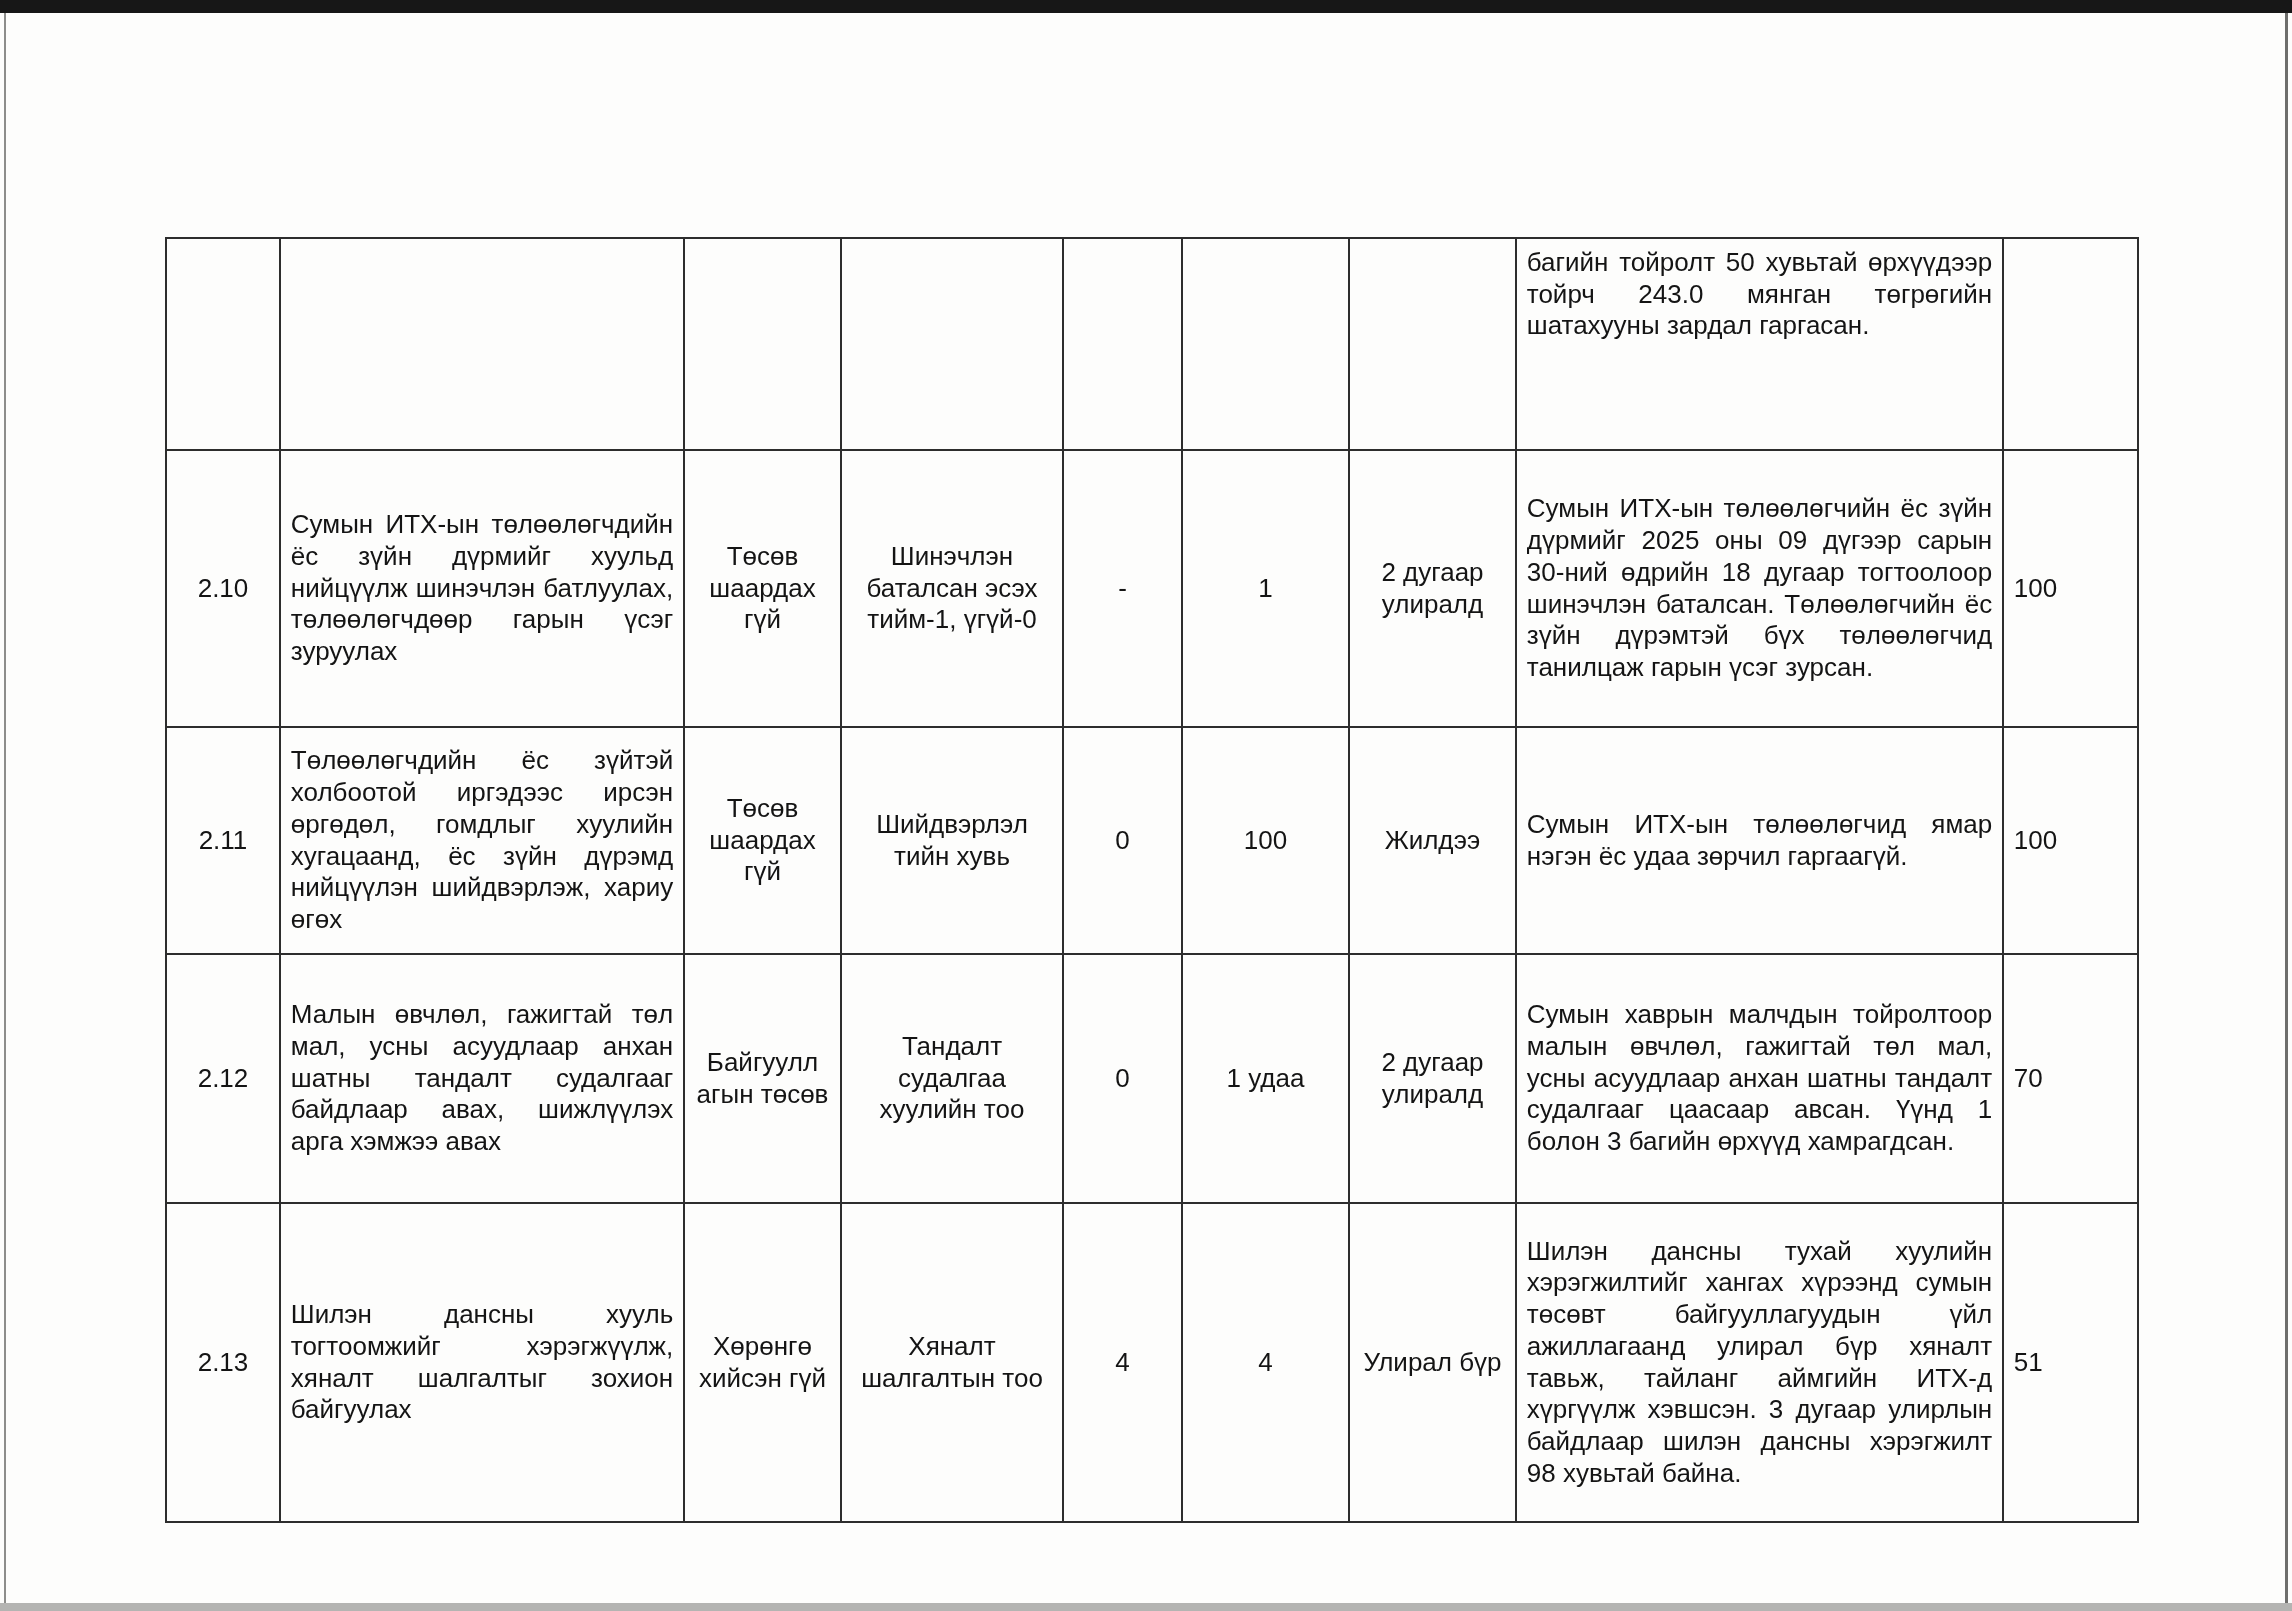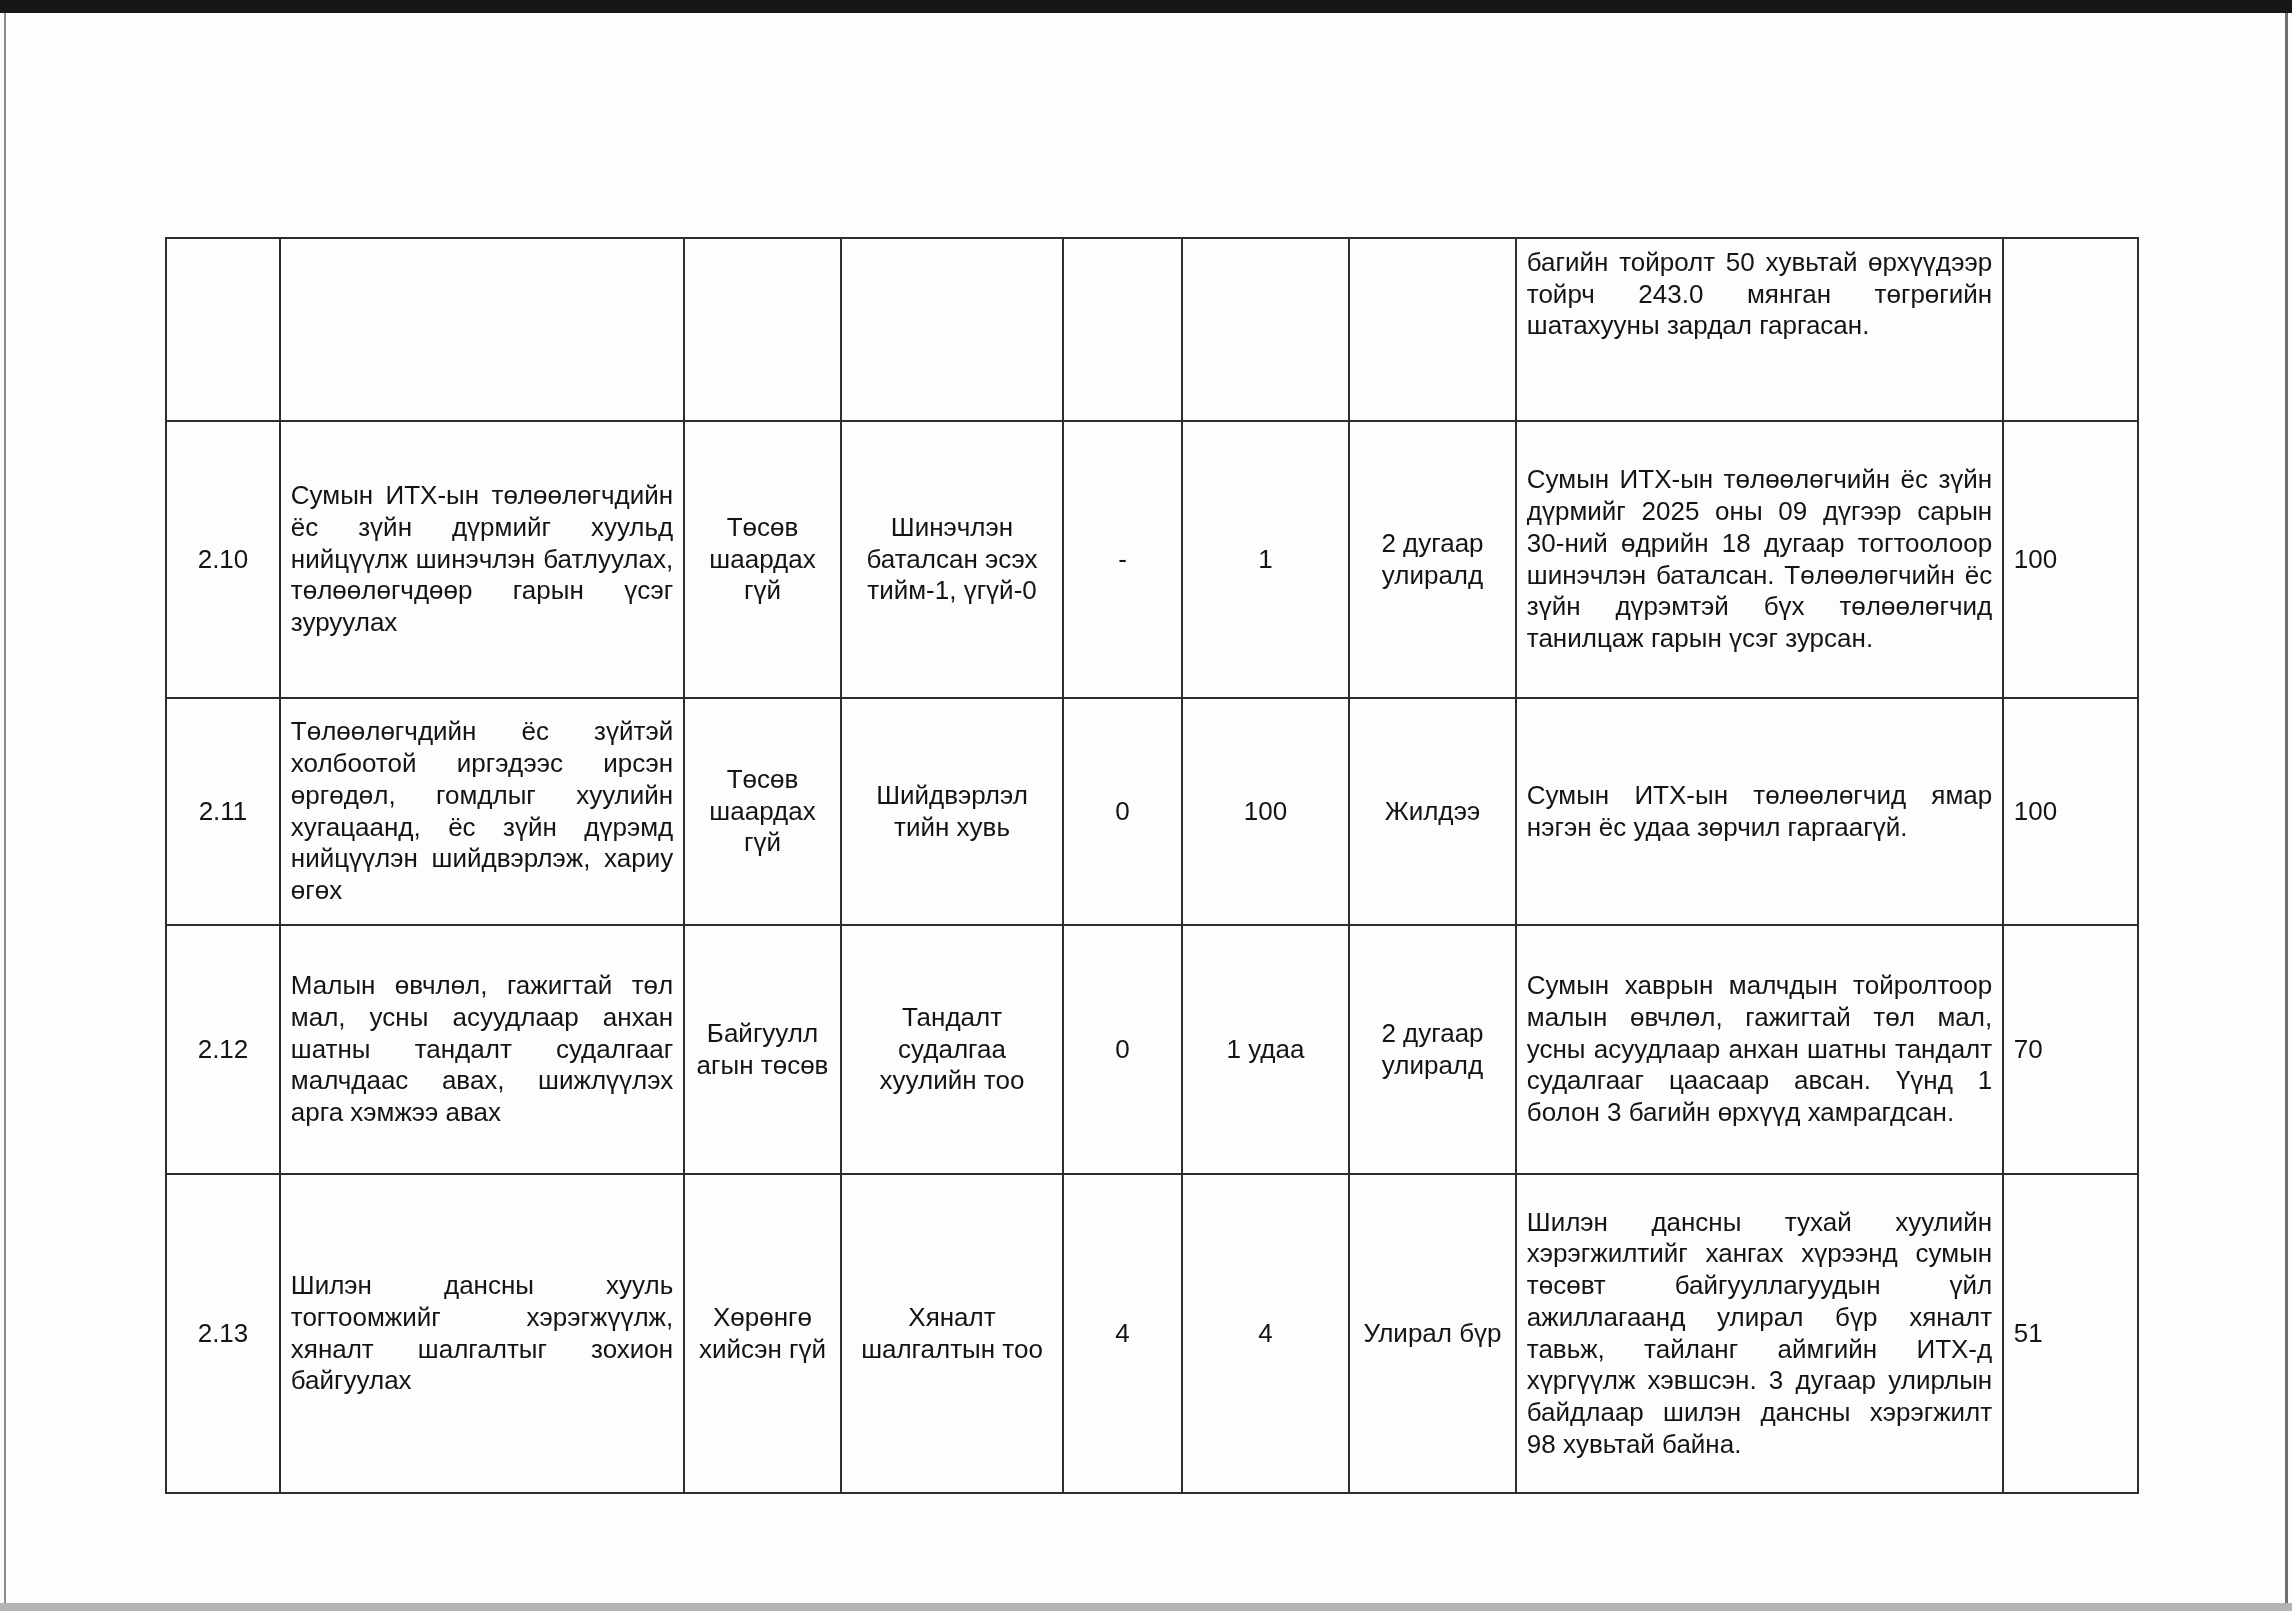--- a/index.html
+++ b/index.html
@@ -29,21 +29,21 @@
   }
   table.report td {
     border:2px solid #2d2d2d;
     font-size:26px;
     line-height:1.22;
     padding:5.9px 9.8px;
     vertical-align:middle;
     color:#141414;
     overflow:hidden;
   }
-  tr.r0 { height:183px;margin-top:36px; }
+  tr.r0 { height:212px;margin-top:36px; }
   tr.r1 { height:277px; }
   tr.r2 { height:227px; }
   tr.r3 { height:249px; }
   tr.r4 { height:319px; }
 
   td.c-no       { text-align:center; font-weight:normal; }
   td.c-task     { text-align:justify; padding:5.9px 13.7px; }
   td.c-budget,
   td.c-indicator,
   td.c-baseline,
@@ -103,21 +103,21 @@
         <td class="c-budget">Төсөв шаардах гүй</td>
         <td class="c-indicator">Шийдвэрлэл тийн хувь</td>
         <td class="c-baseline">0</td>
         <td class="c-target">100</td>
         <td class="c-period">Жилдээ</td>
         <td class="c-result">Сумын ИТХ-ын төлөөлөгчид ямар нэгэн ёс удаа зөрчил гаргаагүй.</td>
         <td class="c-score">100</td>
       </tr>
       <tr class="r3">
         <td class="c-no">2.12</td>
-        <td class="c-task">Малын өвчлөл, гажигтай төл мал, усны асуудлаар анхан шатны тандалт судалгааг малчдаас авах, шижлүүлэх арга хэмжээ авах</td>
+        <td class="c-task">Малын өвчлөл, гажигтай төл мал, усны асуудлаар анхан шатны тандалт судалгааг байдлаар авах, шижлүүлэх арга хэмжээ авах</td>
         <td class="c-budget">Байгуулл агын төсөв</td>
         <td class="c-indicator">Тандалт судалгаа хуулийн тоо</td>
         <td class="c-baseline">0</td>
         <td class="c-target">1 удаа</td>
         <td class="c-period">2 дугаар улиралд</td>
         <td class="c-result">Сумын хаврын малчдын тойролтоор малын өвчлөл, гажигтай төл мал, усны асуудлаар анхан шатны тандалт судалгааг цаасаар авсан. Үүнд 1 болон 3 багийн өрхүүд хамрагдсан.</td>
         <td class="c-score">70</td>
       </tr>
       <tr class="r4">
         <td class="c-no">2.13</td>

